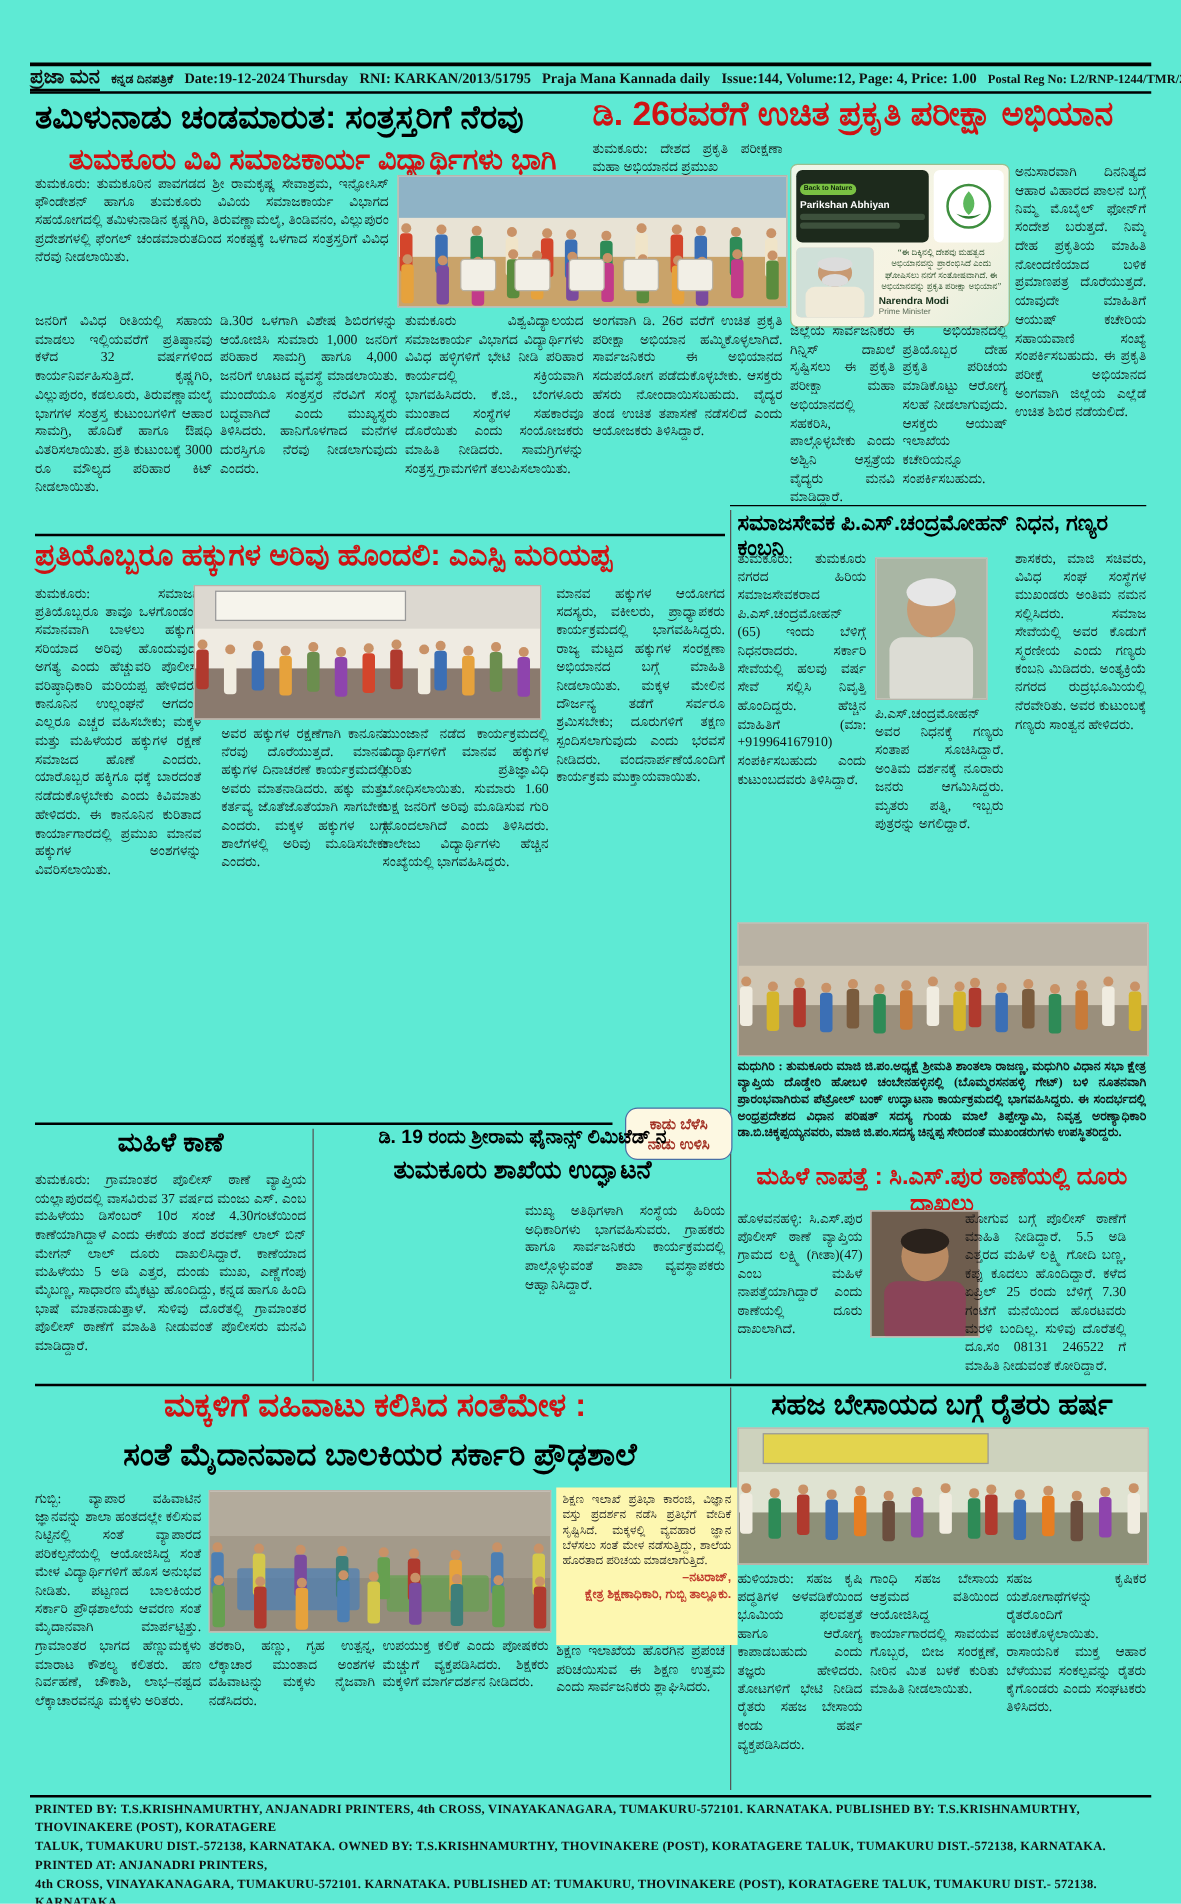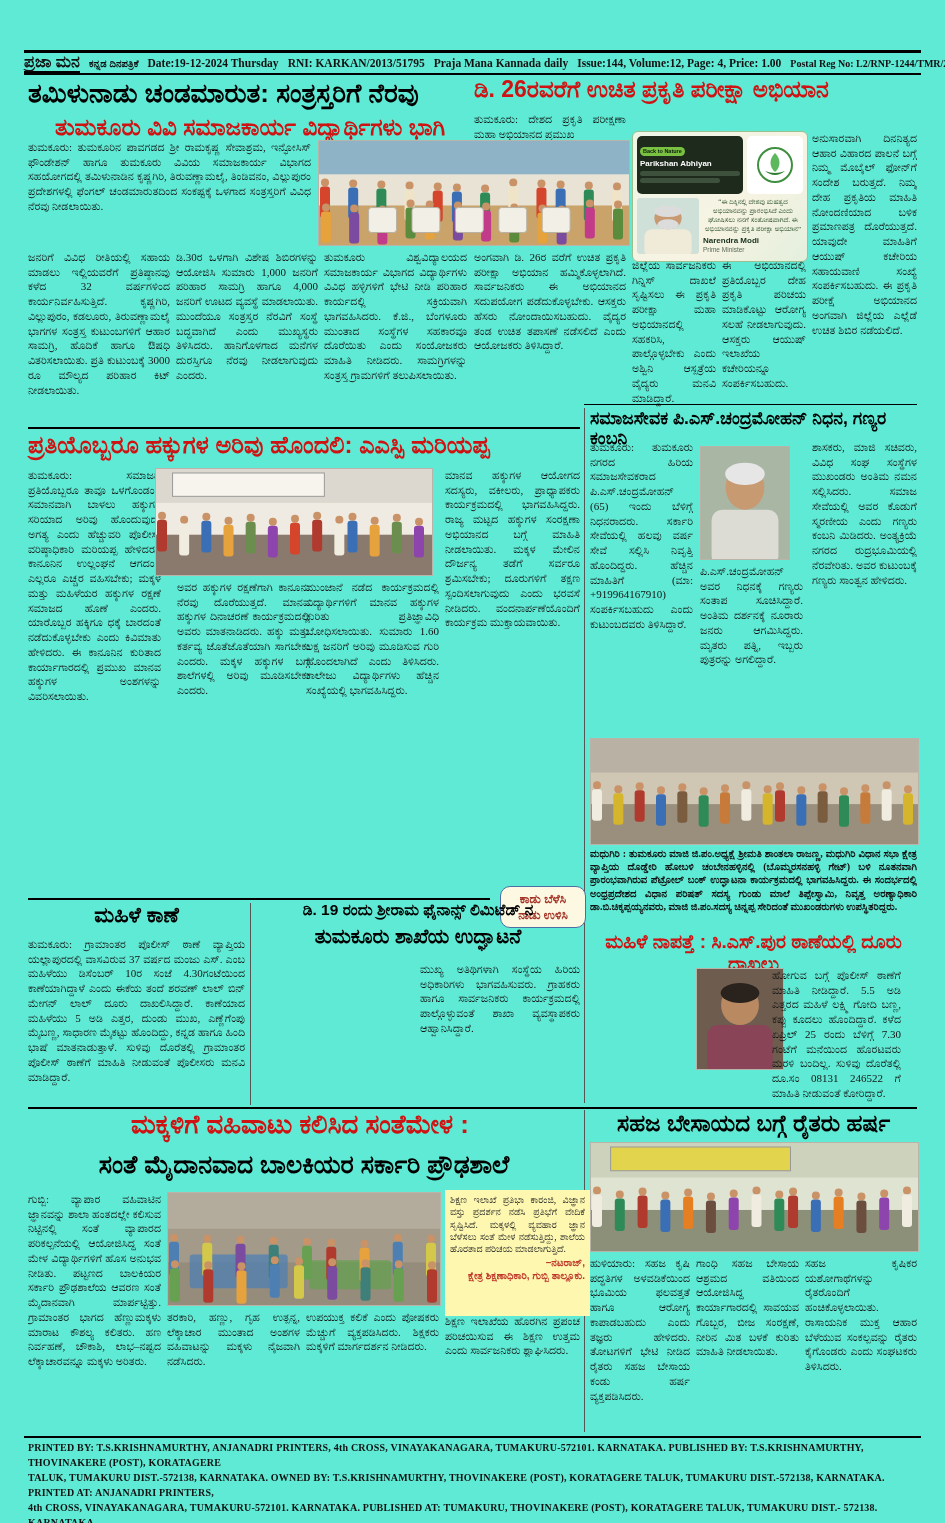--- a/index.html
+++ b/index.html
@@ -52,21 +52,21 @@
     <span>Date:19-12-2024 Thursday</span>
     <span>RNI: KARKAN/2013/51795</span>
     <span>Praja Mana Kannada daily</span>
     <span>Issue:144, Volume:12, Page: 4, Price: 1.00</span>
     <span style="font-size:10px;">Postal Reg No: L2/RNP-1244/TMR/2023-25</span>
 
   </div>
   <div class="rule" style="left:24px;top:73px;width:897px;height:2px;"></div>
 
   <div class="h" style="left:28px;top:79px;width:445px;height:33px;font-size:26px;">ತಮಿಳುನಾಡು ಚಂಡಮಾರುತ: ಸಂತ್ರಸ್ತರಿಗೆ ನೆರವು</div>
-  <div class="h red" style="left:474px;top:76px;width:444px;height:40px;font-size:23px;">ಡಿ. 26ರವರೆಗೆ ಉಚಿತ ಪ್ರಕೃತಿ ಪರೀಕ್ಷಾ ಅಭಿಯಾನ</div>
+  <div class="h red" style="left:474px;top:76px;width:444px;height:40px;font-size:27px;">ಡಿ. 26ರವರೆಗೆ ಉಚಿತ ಪ್ರಕೃತಿ ಪರೀಕ್ಷಾ ಅಭಿಯಾನ</div>
   <div class="h red" style="left:55px;top:114px;width:420px;height:34px;font-size:23px;">ತುಮಕೂರು ವಿವಿ ಸಮಾಜಕಾರ್ಯ ವಿದ್ಯಾರ್ಥಿಗಳು ಭಾಗಿ</div>
 
   <div class="col" style="left:28px;top:140px;width:283px;height:104px;">ತುಮಕೂರು: ತುಮಕೂರಿನ ಪಾವಗಡದ ಶ್ರೀ ರಾಮಕೃಷ್ಣ ಸೇವಾಶ್ರಮ, ಇನ್ಫೋಸಿಸ್ ಫೌಂಡೇಶನ್ ಹಾಗೂ ತುಮಕೂರು ವಿವಿಯ ಸಮಾಜಕಾರ್ಯ ವಿಭಾಗದ ಸಹಯೋಗದಲ್ಲಿ ತಮಿಳುನಾಡಿನ ಕೃಷ್ಣಗಿರಿ, ತಿರುವಣ್ಣಾಮಲೈ, ತಿಂಡಿವನಂ, ವಿಲ್ಲುಪುರಂ ಪ್ರದೇಶಗಳಲ್ಲಿ ಫೆಂಗಲ್ ಚಂಡಮಾರುತದಿಂದ ಸಂಕಷ್ಟಕ್ಕೆ ಒಳಗಾದ ಸಂತ್ರಸ್ತರಿಗೆ ವಿವಿಧ ನೆರವು ನೀಡಲಾಯಿತು.</div>
   <div class="photo" style="left:318px;top:140px;width:310px;height:104px;">
       <svg xmlns="http://www.w3.org/2000/svg" width="310" height="104" viewBox="0 0 310 104">
         <rect width="310" height="104" fill="#8fb3c6"></rect>
         <rect y="33.28" width="310" height="34.32" fill="#e8e3d5"></rect>
         <rect y="64.48" width="310" height="39.52" fill="#c9a36a"></rect>
         <circle cx="6" cy="41.6" r="4" fill="#c99267"></circle>
         <rect x="1" y="45.6" width="10" height="31.2" rx="3" fill="#d4452b"></rect>
@@ -274,20 +274,21 @@
 
   <div class="h ctr" style="left:28px;top:903px;width:217px;height:30px;font-size:21px;">ಮಹಿಳೆ ಕಾಣೆ</div>
   <div class="col" style="left:28px;top:937px;width:217px;height:168px;">ತುಮಕೂರು: ಗ್ರಾಮಾಂತರ ಪೊಲೀಸ್ ಠಾಣೆ ವ್ಯಾಪ್ತಿಯ ಯಲ್ಲಾಪುರದಲ್ಲಿ ವಾಸವಿರುವ 37 ವರ್ಷದ ಮಂಜು ಎಸ್. ಎಂಬ ಮಹಿಳೆಯು ಡಿಸೆಂಬರ್ 10ರ ಸಂಜೆ 4.30ಗಂಟೆಯಿಂದ ಕಾಣೆಯಾಗಿದ್ದಾಳೆ ಎಂದು ಈಕೆಯ ತಂದೆ ಶರವಣ್ ಲಾಲ್ ಬಿನ್ ಮೇಗನ್ ಲಾಲ್ ದೂರು ದಾಖಲಿಸಿದ್ದಾರೆ. ಕಾಣೆಯಾದ ಮಹಿಳೆಯು 5 ಅಡಿ ಎತ್ತರ, ದುಂಡು ಮುಖ, ಎಣ್ಣೆಗೆಂಪು ಮೈಬಣ್ಣ, ಸಾಧಾರಣ ಮೈಕಟ್ಟು ಹೊಂದಿದ್ದು, ಕನ್ನಡ ಹಾಗೂ ಹಿಂದಿ ಭಾಷೆ ಮಾತನಾಡುತ್ತಾಳೆ. ಸುಳಿವು ದೊರೆತಲ್ಲಿ ಗ್ರಾಮಾಂತರ ಪೊಲೀಸ್ ಠಾಣೆಗೆ ಮಾಹಿತಿ ನೀಡುವಂತೆ ಪೊಲೀಸರು ಮನವಿ ಮಾಡಿದ್ದಾರೆ.</div>
   <div class="vrule" style="left:250px;top:903px;height:202px;"></div>
 
   <div class="h ctr" style="left:256px;top:901px;width:324px;height:24px;font-size:15.5px;">ಡಿ. 19 ರಂದು ಶ್ರೀರಾಮ ಫೈನಾನ್ಸ್ ಲಿಮಿಟೆಡ್ ನ</div>
   <div class="h ctr" style="left:256px;top:925px;width:324px;height:30px;font-size:20px;">ತುಮಕೂರು ಶಾಖೆಯ ಉದ್ಘಾಟನೆ</div>
   <div class="col" style="left:420px;top:962px;width:160px;height:143px;">ಮುಖ್ಯ ಅತಿಥಿಗಳಾಗಿ ಸಂಸ್ಥೆಯ ಹಿರಿಯ ಅಧಿಕಾರಿಗಳು ಭಾಗವಹಿಸುವರು. ಗ್ರಾಹಕರು ಹಾಗೂ ಸಾರ್ವಜನಿಕರು ಕಾರ್ಯಕ್ರಮದಲ್ಲಿ ಪಾಲ್ಗೊಳ್ಳುವಂತೆ ಶಾಖಾ ವ್ಯವಸ್ಥಾಪಕರು ಆಹ್ವಾನಿಸಿದ್ದಾರೆ.</div>
 
   <div class="h red ctr" style="left:590px;top:931px;width:327px;height:28px;font-size:19px;">ಮಹಿಳೆ ನಾಪತ್ತೆ : ಸಿ.ಎಸ್.ಪುರ ಠಾಣೆಯಲ್ಲಿ ದೂರು ದಾಖಲು</div>
+  <div class="col" style="left:590px;top:968px;width:100px;height:137px;">ಹೊಳವನಹಳ್ಳಿ: ಸಿ.ಎಸ್.ಪುರ ಪೊಲೀಸ್ ಠಾಣೆ ವ್ಯಾಪ್ತಿಯ ಗ್ರಾಮದ ಲಕ್ಷ್ಮಿ (ಗೀತಾ)(47) ಎಂಬ ಮಹಿಳೆ ನಾಪತ್ತೆಯಾಗಿದ್ದಾರೆ ಎಂದು ಠಾಣೆಯಲ್ಲಿ ದೂರು ದಾಖಲಾಗಿದೆ.</div>
   <div class="photo" style="left:696px;top:968px;width:86px;height:100px;">
       <svg xmlns="http://www.w3.org/2000/svg" width="86" height="100" viewBox="0 0 86 100">
         <rect width="86" height="100" fill="#6e5d4e"></rect>
         <rect x="10.32" y="56.00000000000001" width="65.36" height="50" rx="10.32" fill="#8a4458"></rect>
         <ellipse cx="43" cy="36" rx="18.92" ry="20" fill="#b98a62"></ellipse>
         <ellipse cx="43" cy="24" rx="19.35" ry="10" fill="#2a221c"></ellipse>
       </svg>
     </div>
   <div class="col" style="left:772px;top:968px;width:129px;height:137px;">ಹೋಗುವ ಬಗ್ಗೆ ಪೊಲೀಸ್ ಠಾಣೆಗೆ ಮಾಹಿತಿ ನೀಡಿದ್ದಾರೆ. 5.5 ಅಡಿ ಎತ್ತರದ ಮಹಿಳೆ ಲಕ್ಷ್ಮಿ ಗೋದಿ ಬಣ್ಣ, ಕಪ್ಪು ಕೂದಲು ಹೊಂದಿದ್ದಾರೆ. ಕಳೆದ ಏಪ್ರಿಲ್ 25 ರಂದು ಬೆಳಿಗ್ಗೆ 7.30 ಗಂಟೆಗೆ ಮನೆಯಿಂದ ಹೊರಟವರು ಮರಳಿ ಬಂದಿಲ್ಲ. ಸುಳಿವು ದೊರೆತಲ್ಲಿ ದೂ.ಸಂ 08131 246522 ಗೆ ಮಾಹಿತಿ ನೀಡುವಂತೆ ಕೋರಿದ್ದಾರೆ.</div>
 

